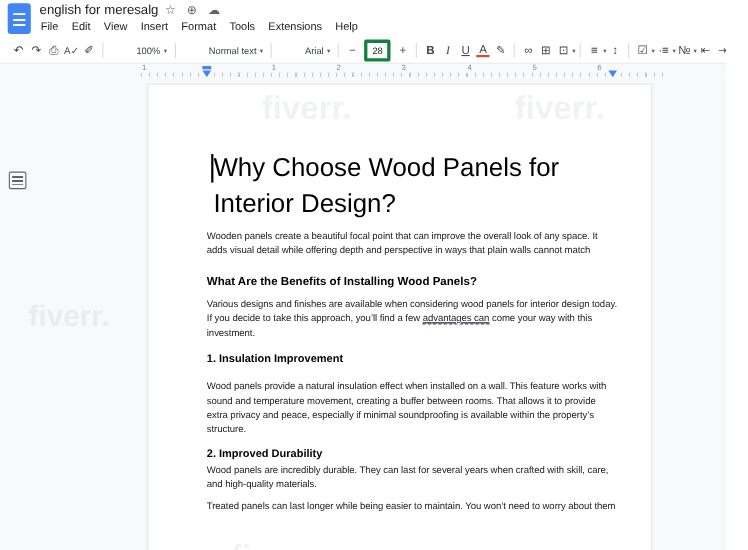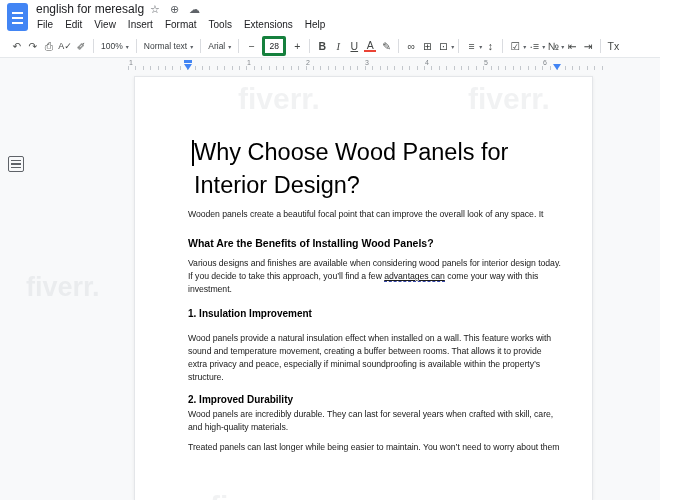--- a/index.html
+++ b/index.html
@@ -15,21 +15,21 @@
   .title-icons{position:absolute;left:150px;top:3px;display:flex;gap:10px;color:#5f6368;font-size:11px;}
   .menubar{position:absolute;left:31px;top:17px;display:flex;font-size:10px;color:#202124;}
   .menu-item{padding:2px 6px;border-radius:4px;cursor:default;}
 
   
   .toolbar{position:absolute;left:0;top:35px;width:680px;height:23px;background:#fff;
     border-bottom:1px solid #e5e8eb;display:flex;align-items:center;padding-left:9px;
     box-sizing:border-box;color:#444746;white-space:nowrap;}
   .tb-icon{font-size:10.5px;width:16px;text-align:center;flex:none;color:#444746;}
   .tb-sep{width:1px;height:14px;background:#dadce0;margin:0 4px;flex:none;}
-  .tb-drop{display:flex;align-items:center;gap:3px;font-size:8.5px;color:#3c4043;padding:0 3px;flex:none;}
+  .tb-drop{display:flex;align-items:center;gap:3px;font-size:8.5px;color:#3c4043;padding:0 3px;flex:none;margin-left:23px;}
   .caret-down{font-size:6px;color:#5f6368;}
   .size-box{width:18px;height:14px;border:3px solid #15803d;border-radius:2px;font-size:8.5px;
     display:flex;align-items:center;justify-content:center;margin:0 3px;flex:none;color:#202124;}
   .tb-b{font-weight:700;}
   .tb-i{font-style:italic;font-family:"Liberation Serif",serif;}
   .tb-u{text-decoration:underline;}
   .tb-color{border-bottom:2px solid #ea4335;line-height:10px;width:12px;margin:0 2px;}
   .tb-small{font-size:9px;}
 
   
@@ -179,20 +179,21 @@
 
       <h1 class="doc-h1">
         <span class="text-cursor"></span>
         <div class="doc-line">Why Choose Wood Panels for</div>
         <div class="doc-line">Interior Design?</div>
       </h1>
 
 
       <div class="doc-p mb12">
         <div class="doc-line">Wooden panels create a beautiful focal point that can improve the overall look of any space. It</div>
+        <div class="doc-line">adds visual detail while offering depth and perspective in ways that plain walls cannot match</div>
       </div>
 
       <h2 class="doc-h2 mb7">What Are the Benefits of Installing Wood Panels?</h2>
 
       <div class="doc-p mb11">
         <div class="doc-line">Various designs and finishes are available when considering wood panels for interior design today.</div>
         <div class="doc-line">
           <span>If you decide to take this approach, you’ll find a few </span><span class="suggestion">advantages can</span><span> come your way with this</span>
         </div>
         <div class="doc-line">investment.</div>

